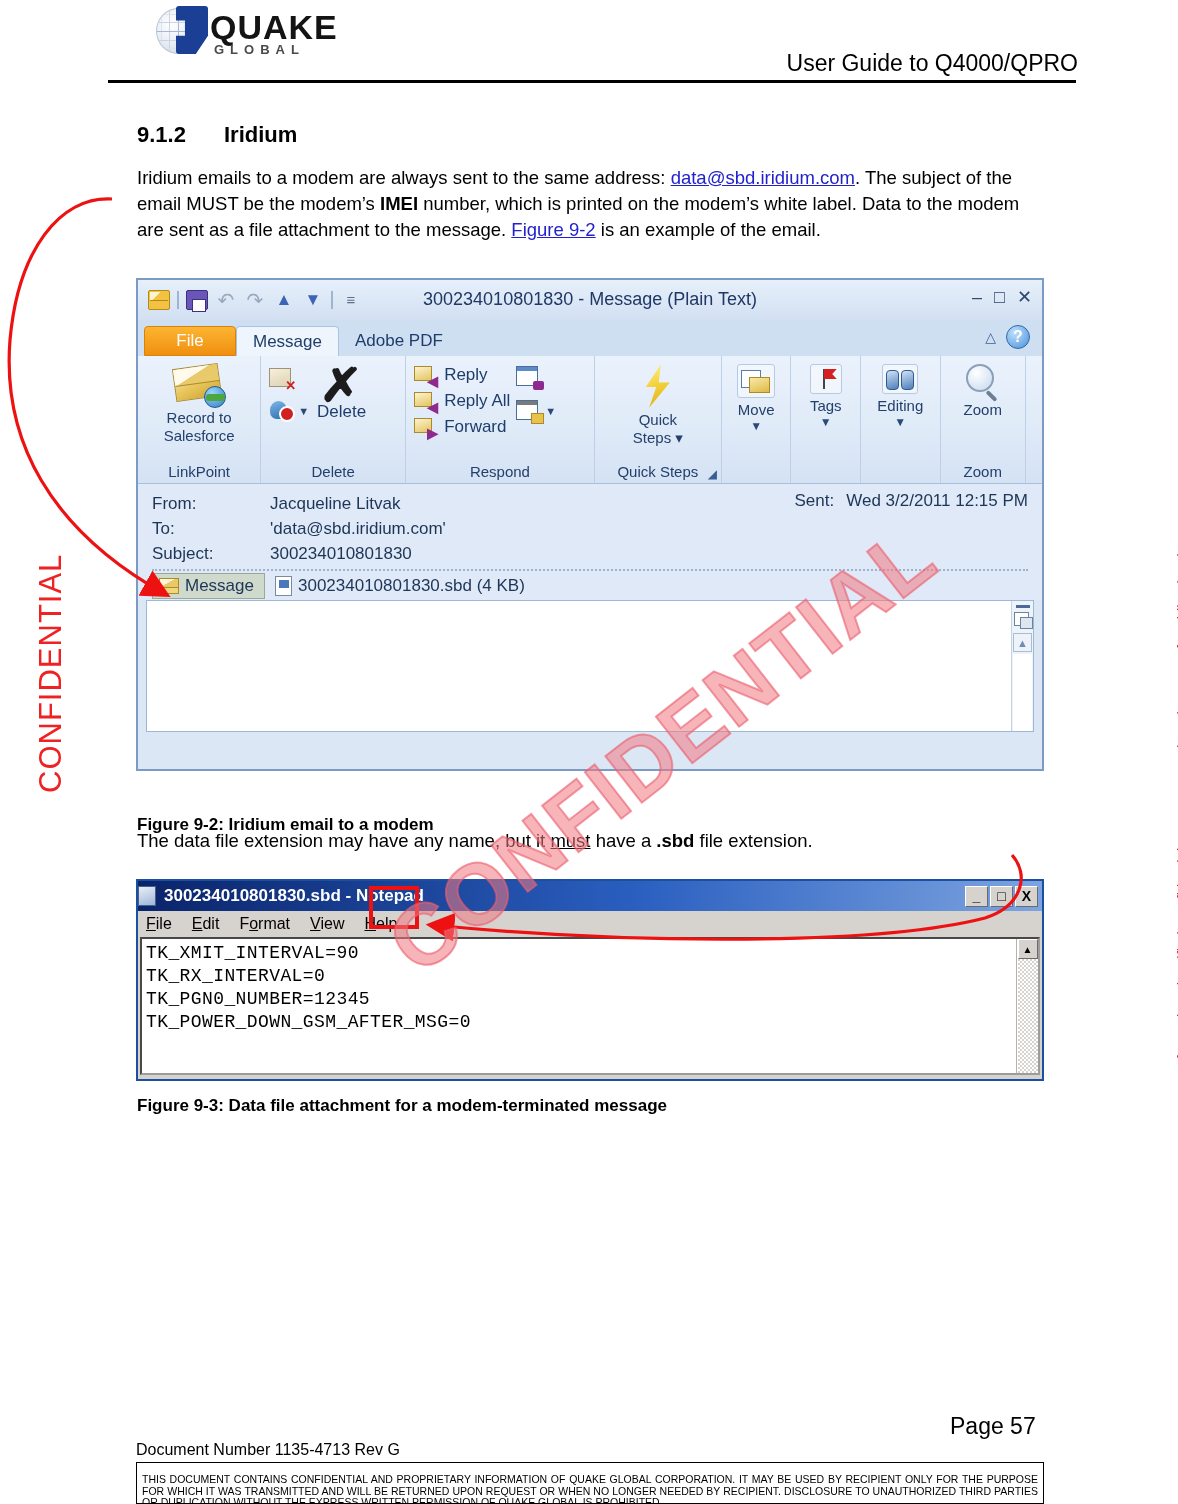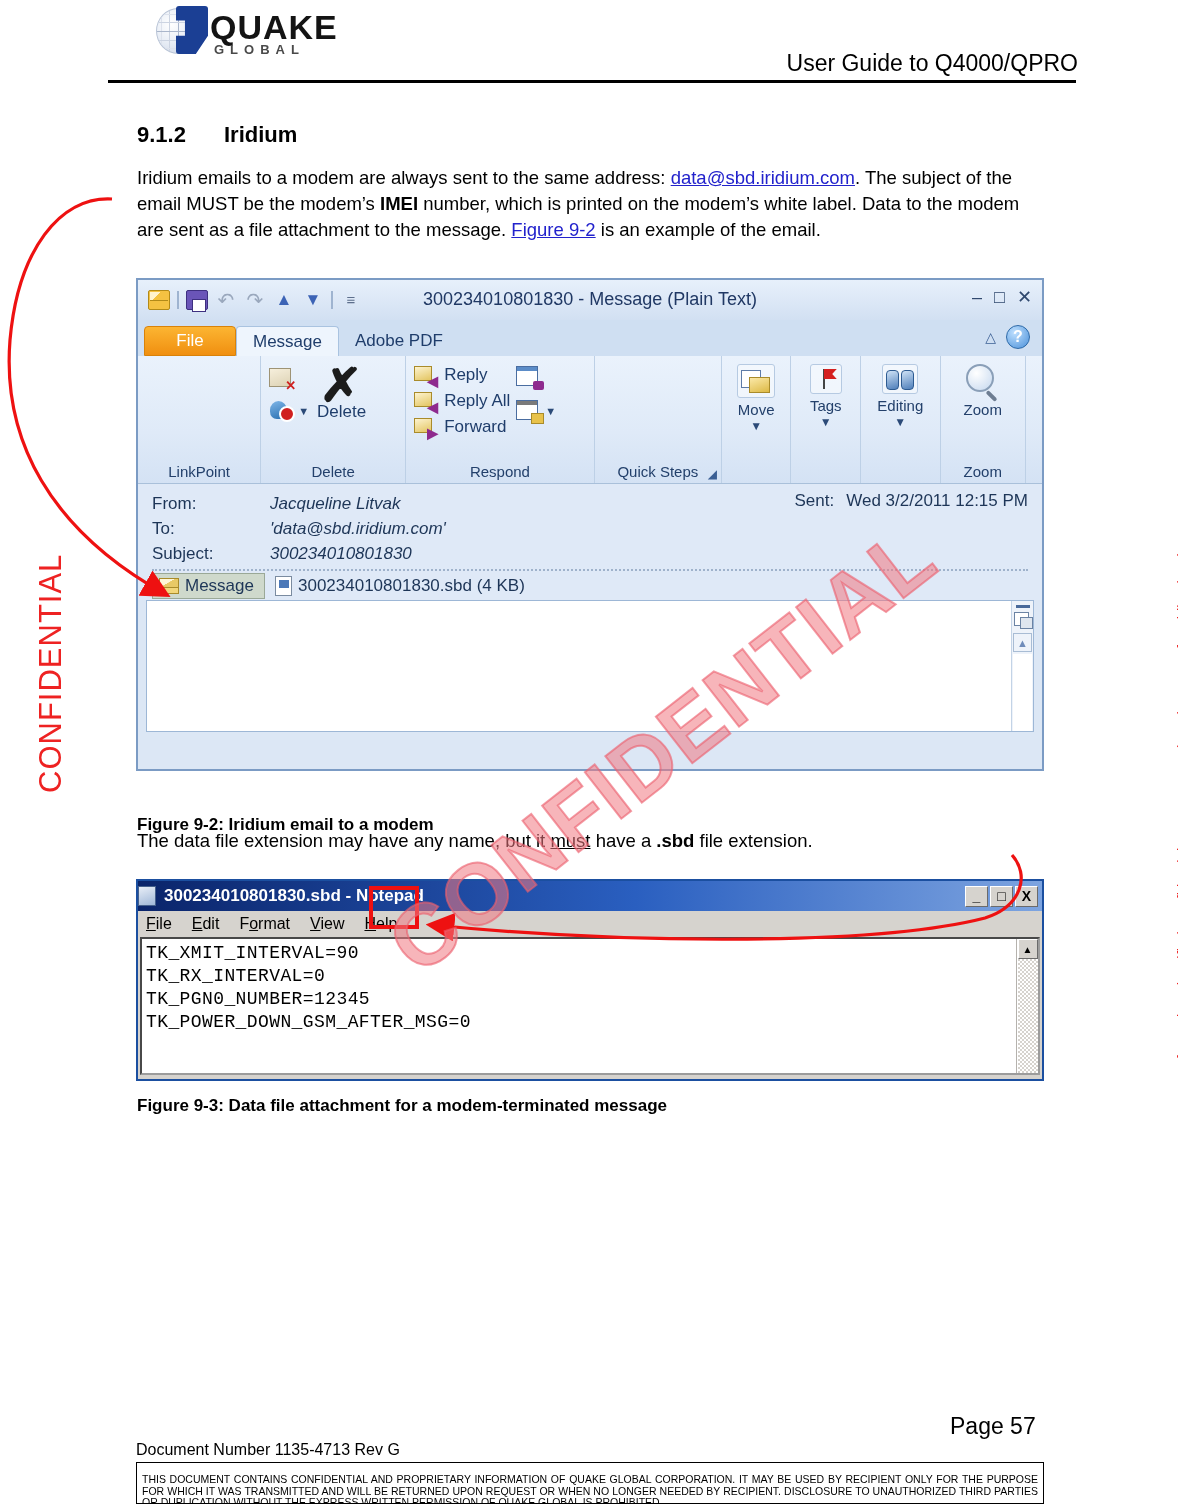--- a/index.html
+++ b/index.html
@@ -230,21 +230,21 @@
   }
   .dlg-launch { position:absolute; right:4px; bottom:2px; font-size:12px; color:#3b5f94; }
 
   
   .ol-headers {
     position:relative; background:#dfe9f7; height:116px; padding:7px 14px 0 14px;
     font-size:17px; color:#1d3557;
   }
   .hrow { display:flex; height:25px; align-items:center; }
   .hlabel { width:118px; color:#1d3557; }
-  .hval { flex:1;font-style:italic; }
+  .hval { flex:1; }
   .hsent-l { color:#1d3557; margin-right:12px; }
   .hsent-v { color:#1d3557; }
   .hsent { position:absolute; right:14px; top:7px; display:flex; }
   .dotted { border-top:2px dotted #9fb2cb; margin:3px 0 0 0; }
   .att-row { display:flex; align-items:center; height:30px; }
   .att-msg {
     display:flex; align-items:center; gap:6px; background:#cfd9cc; border:1px solid #9aa897;
     padding:2px 10px 2px 6px; height:26px;
   }
   .att-file { display:flex; align-items:center; gap:6px; margin-left:10px; }
@@ -393,20 +393,30 @@
       <div class="tab">Adobe PDF</div>
       <div class="tab-right">
         <span class="chev-up">△</span>
         <span class="help-circ">?</span>
       </div>
     </div>
 
     <div class="ol-ribbon">
 
       <div class="rgroup" style="width:124px">
+        <div class="rbig">
+          <div class="icon-bigenv">
+              <i></i>
+              <b></b>
+            </div>
+          <div class="rbig-label">
+            <div>Record to</div>
+            <div>Salesforce</div>
+          </div>
+        </div>
         <div class="rgroup-label">LinkPoint</div>
       </div>
 
       <div class="rgroup" style="width:146px; display:flex; align-items:flex-start;">
         <div class="del-stack">
           <div style="display:flex;align-items:center;gap:3px">
             <span class="ic-ignore"></span>
           </div>
           <div style="display:flex;align-items:center;gap:3px">
             <span class="ic-junk"></span>
@@ -448,20 +458,27 @@
           <span class="ic-cal"></span>
           <div style="display:flex;align-items:center;gap:3px">
             <span class="ic-cal2"></span>
             <span class="caret">▼</span>
           </div>
         </div>
         <div class="rgroup-label">Respond</div>
       </div>
 
       <div class="rgroup" style="width:128px">
+        <div class="rbig">
+          <div class="ic-bolt"></div>
+          <div class="rbig-label">
+            <div>Quick</div>
+            <div>Steps ▾</div>
+          </div>
+        </div>
         <div class="rgroup-label">Quick Steps</div>
         <div class="dlg-launch">◢</div>
       </div>
 
       <div class="rgroup" style="width:70px">
         <div class="rbig">
           <div class="btn-box">
               <span class="ic-move"></span>
             </div>
           <div class="rbig-label">Move</div>

